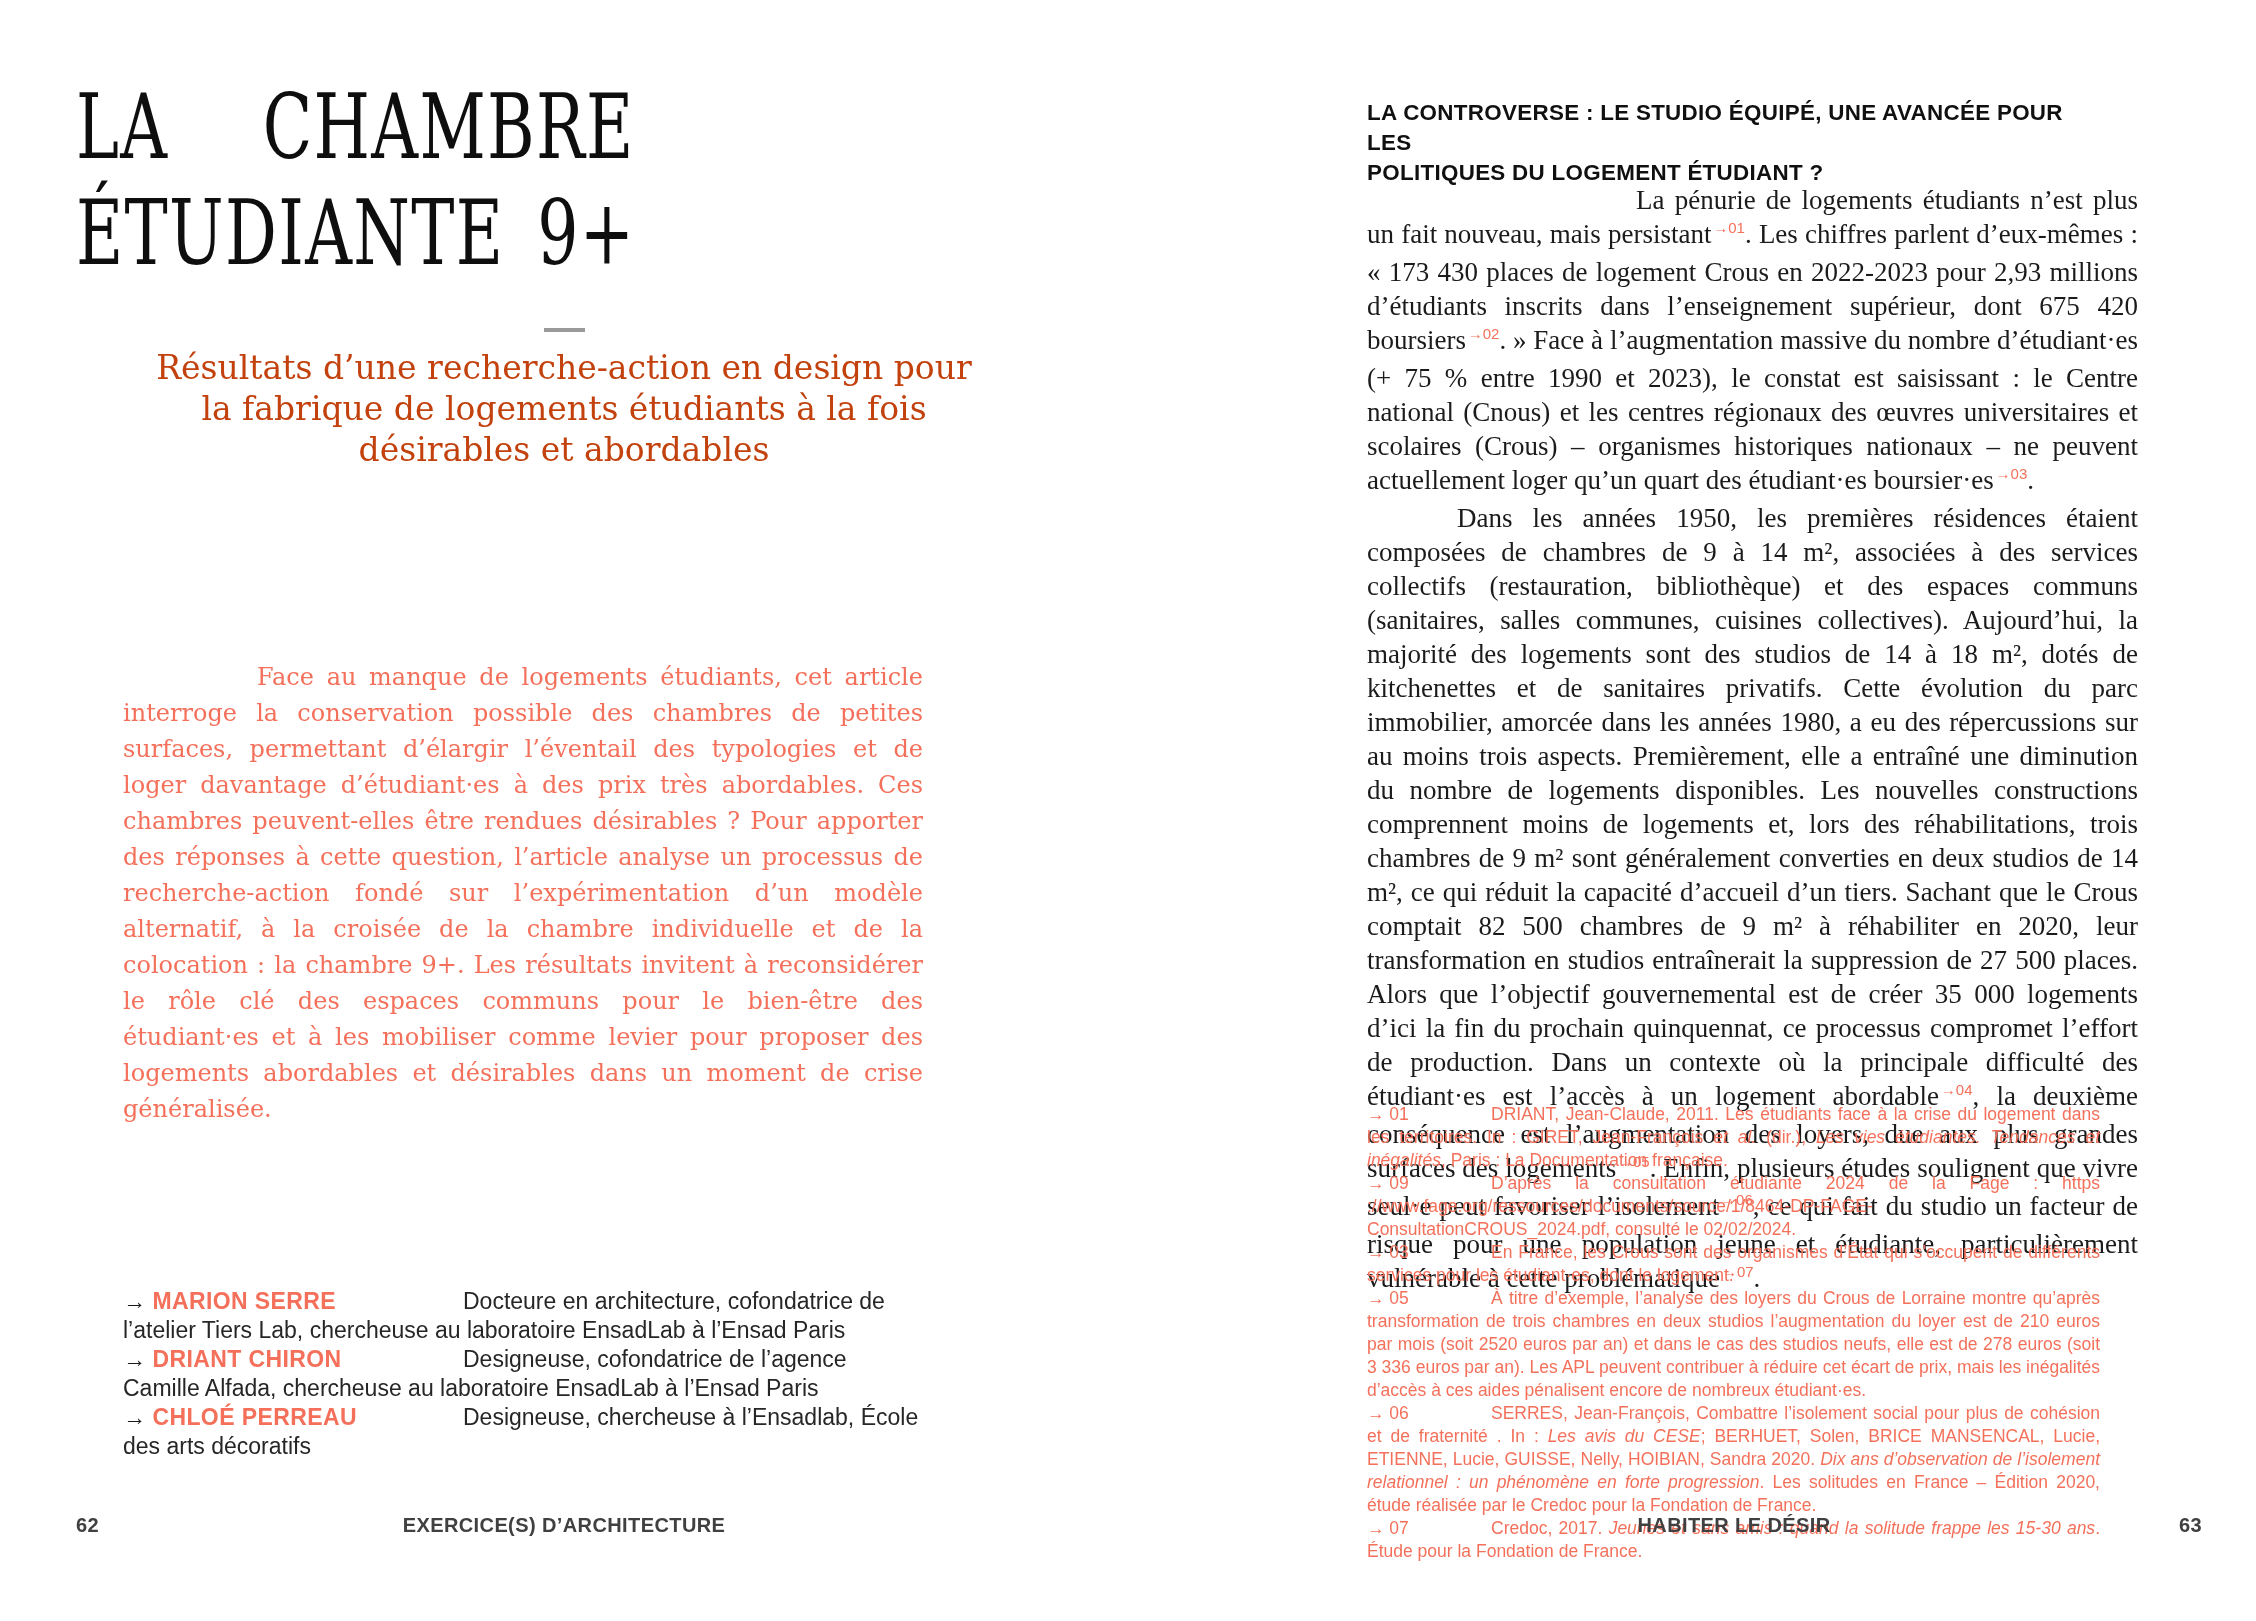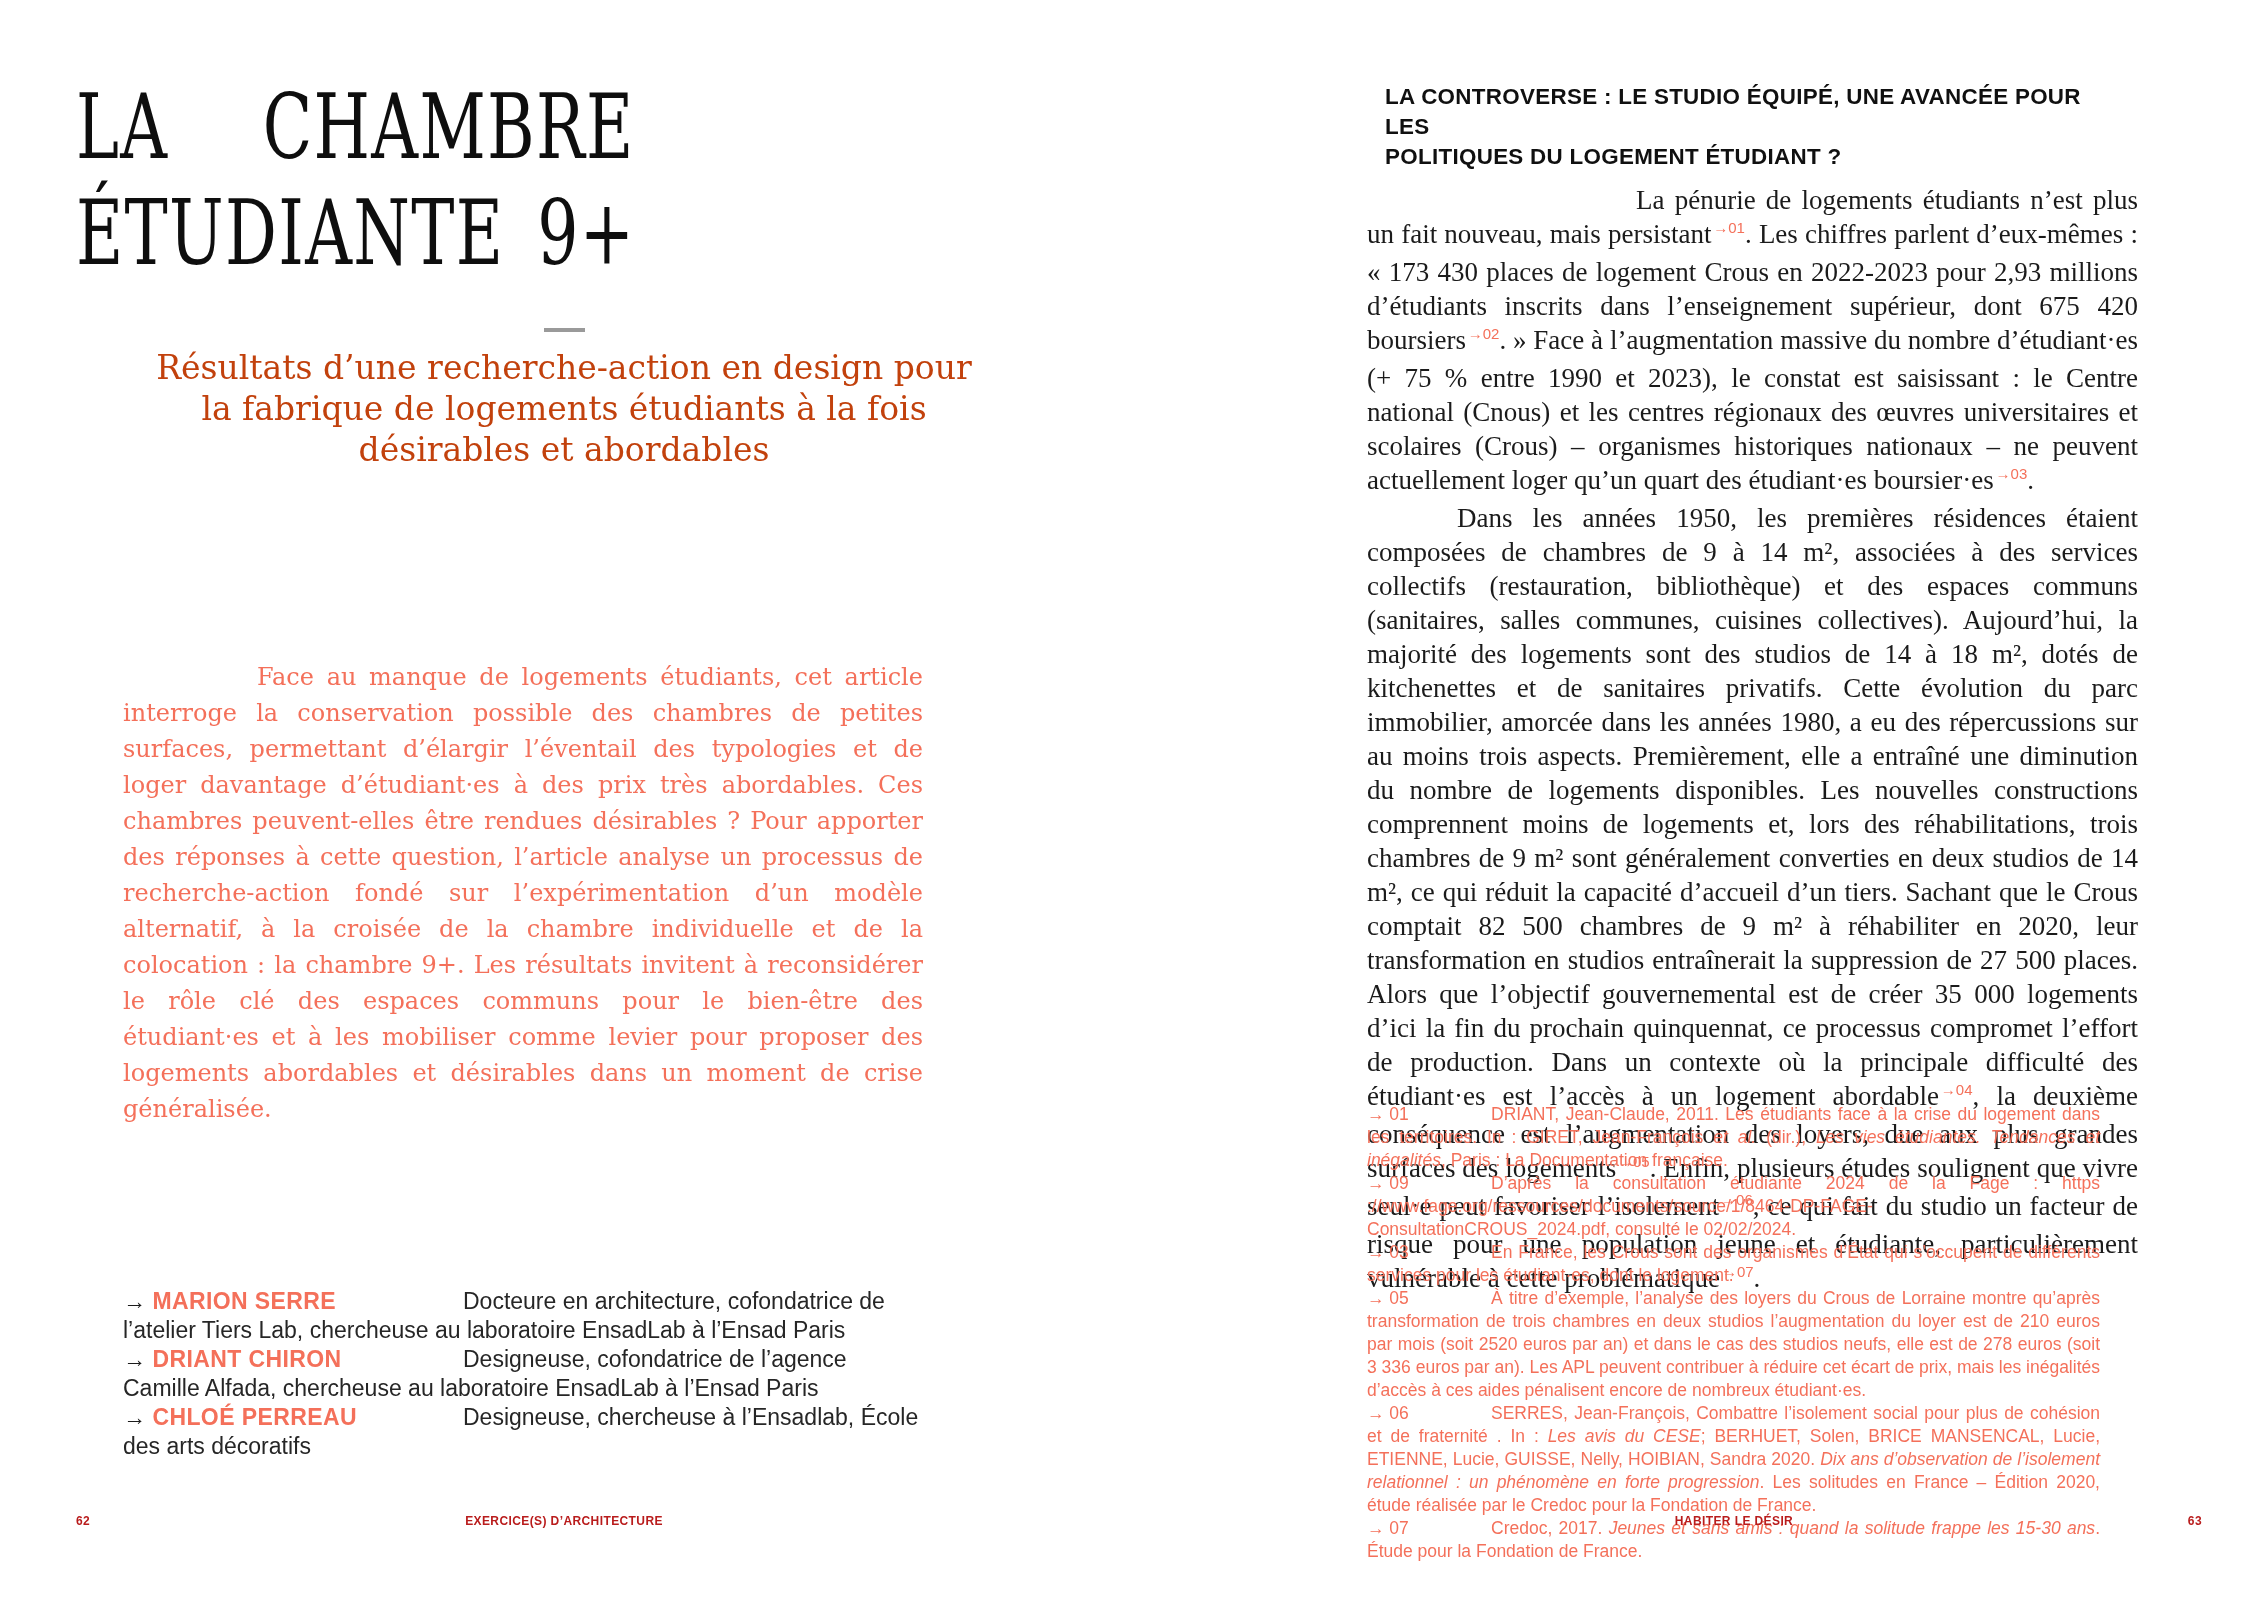--- a/index.html
+++ b/index.html
@@ -70,21 +70,21 @@
   .footnotes p{
     font-family:"Liberation Sans",sans-serif;
     font-size:17.5px;line-height:23px;
     text-align:justify;color:var(--accent);margin:0;
   }
   .fn-num{display:inline-block;width:124px;}
 
   
   .footer-txt{
     font-family:"Liberation Sans",sans-serif;
-    font-size:12px;font-weight:bold;letter-spacing:0.4px;color:#b91c1c;
+    font-size:20px;font-weight:bold;letter-spacing:0.4px;color:#404040;
     white-space:nowrap;
   }
 </style>
 </head>
 <body>
 
 <div class="spread">
 
   <div class="abs" style="left:0;top:0;width:1128px;height:1622px;">
 
@@ -106,21 +106,21 @@
         <p class="credit"><span class="credit-head"><span class="credit-arrow">→ </span><span class="credit-name">DRIANT CHIRON</span></span><span class="credit-bio">Designeuse, cofondatrice de l’agence Camille Alfada, chercheuse au laboratoire EnsadLab à l’Ensad Paris</span></p>
         <p class="credit"><span class="credit-head"><span class="credit-arrow">→ </span><span class="credit-name">CHLOÉ PERREAU</span></span><span class="credit-bio">Designeuse, chercheuse à l’Ensadlab, École des arts décoratifs</span></p>
       </div>
 
     <div class="abs footer-txt" style="left:76px;top:1514px;">62</div>
     <div class="abs footer-txt" style="left:179px;top:1514px;width:770px;text-align:center;">EXERCICE(S) D’ARCHITECTURE</div>
   </div>
 
   <div class="abs" style="left:1128px;top:0;width:1128px;height:1622px;">
 
-    <div class="abs section-heading" style="left:239px;top:82px;width:743px;margin-left:18px;">
+    <div class="abs section-heading" style="left:239px;top:98px;width:743px;">
       <div>LA CONTROVERSE : LE STUDIO ÉQUIPÉ, UNE AVANCÉE POUR LES</div>
       <div>POLITIQUES DU LOGEMENT ÉTUDIANT ?</div>
     </div>
 
     <div class="abs body-col" style="left:239px;top:183px;width:771px;">
         <p class="p-0"><span>La pénurie de logements étudiants n’est plus un fait nouveau, mais persistant</span><span class="supref">→01</span><span>. Les chiffres parlent d’eux-mêmes : « 173 430 places de logement Crous en 2022-2023 pour 2,93 millions d’étudiants inscrits dans l’enseignement supérieur, dont 675 420 boursiers</span><span class="supref">→02</span><span>. » Face à l’augmentation massive du nombre d’étudiant·es (+ 75 % entre 1990 et 2023), le constat est saisissant : le Centre national (Cnous) et les centres régionaux des œuvres universitaires et scolaires (Crous) – organismes historiques nationaux – ne peuvent actuellement loger qu’un quart des étudiant·es boursier·es</span><span class="supref">→03</span><span>.</span></p>
         <p class="p-1"><span>Dans les années 1950, les premières résidences étaient composées de chambres de 9 à 14 m², associées à des services collectifs (restauration, bibliothèque) et des espaces communs (sanitaires, salles communes, cuisines collectives). Aujourd’hui, la majorité des logements sont des studios de 14 à 18 m², dotés de kitchenettes et de sanitaires privatifs. Cette évolution du parc immobilier, amorcée dans les années 1980, a eu des répercussions sur au moins trois aspects. Premièrement, elle a entraîné une diminution du nombre de logements disponibles. Les nouvelles constructions comprennent moins de logements et, lors des réhabilitations, trois chambres de 9 m² sont généralement converties en deux studios de 14 m², ce qui réduit la capacité d’accueil d’un tiers. Sachant que le Crous comptait 82 500 chambres de 9 m² à réhabiliter en 2020, leur transformation en studios entraînerait la suppression de 27 500 places. Alors que l’objectif gouvernemental est de créer 35 000 logements d’ici la fin du prochain quinquennat, ce processus compromet l’effort de production. Dans un contexte où la principale difficulté des étudiant·es est l’accès à un logement abordable</span><span class="supref">→04</span><span>, la deuxième conséquence est l’augmentation des loyers, due aux plus grandes surfaces des logements</span><span class="supref">→05</span><span>. Enfin, plusieurs études soulignent que vivre seul·e peut favoriser l’isolement</span><span class="supref">→06</span><span>, ce qui fait du studio un facteur de risque pour une population jeune et étudiante, particulièrement vulnérable à cette problématique</span><span class="supref">→07</span><span>.</span></p>
       </div>
 
     <div class="abs footnotes" style="left:239px;top:1103px;width:733px;">

